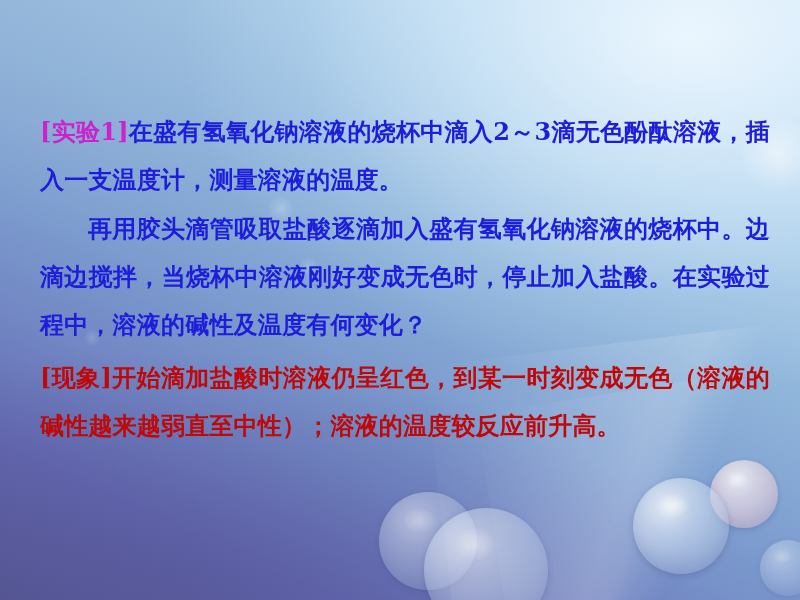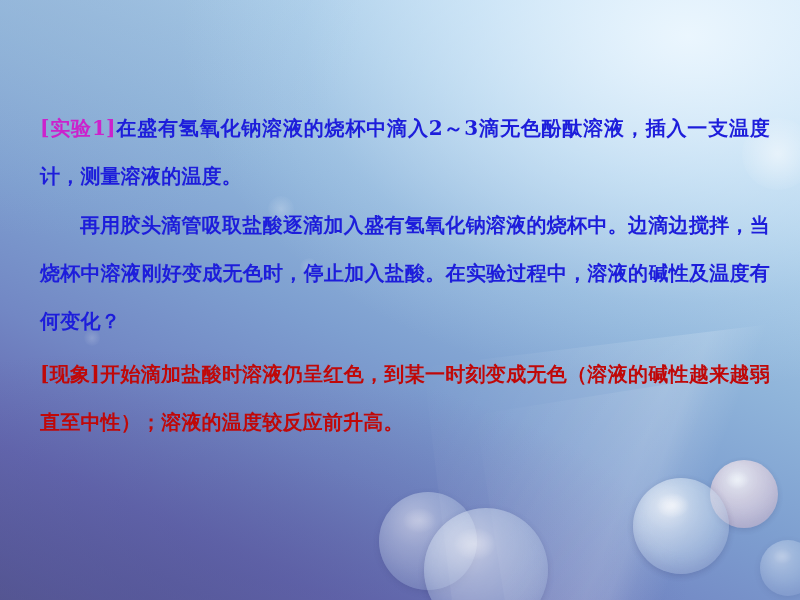--- a/index.html
+++ b/index.html
@@ -148,21 +148,21 @@
   .p-exp   { top: 84px;  color: #1d1ddb; }
   .p-again { top: 181px; color: #1d1ddb; text-indent: 2em; }
   .p-phen  { top: 330px; color: #c00808; }
   .p-concl { top: 478px; color: #101010; font-weight: 700; }
 
   .tag-exp  { color: #cc22cc; }
   .tag-phen { color: #c00808; }
   .tag-conc { color: #101010; }
 
   .para, .tag-exp, .tag-phen, .tag-conc {
-    font-size: 20px;
+    font-size: 24px;
   }
   .p-concl { font-size: 23px; }
 </style>
 </head>
 <body>
 
 <div id="slide">
 
   <div class="bg-wash"></div>
   <div class="bg-streak"></div>

